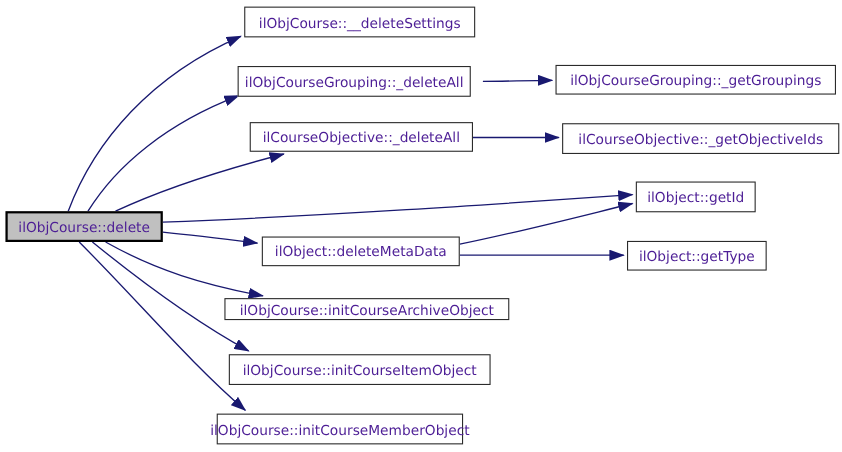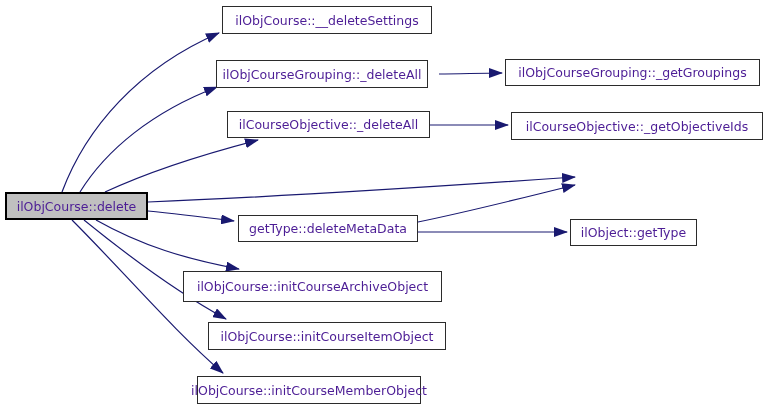--- a/index.html
+++ b/index.html
@@ -73,28 +73,29 @@
   </svg>
 
   <div class="node root" style="left:5px;   top:192px; width:143px; height:28px;">ilObjCourse::delete</div>
 
   <div class="node" style="left:222px; top:6px;   width:210px; height:28px;">ilObjCourse::__deleteSettings</div>
 
   <div class="node" style="left:216px; top:60px;  width:212px; height:28px;">ilObjCourseGrouping::_deleteAll</div>
 
   <div class="node" style="left:227px; top:111px; width:203px; height:27px;">ilCourseObjective::_deleteAll</div>
 
-  <div class="node" style="left:238px; top:215px; width:180px; height:27px;">getType::deleteMetaData</div>
+  <div class="node" style="left:238px; top:215px; width:180px; height:27px;">ilObject::deleteMetaData</div>
 
-  <div class="node" style="left:183px; top:271px; width:259px; height:31px;">ilObjCourse::initCourseArchiveObject</div>
+  <div class="node" style="left:204px; top:271px; width:259px; height:20px;">ilObjCourse::initCourseArchiveObject</div>
 
   <div class="node" style="left:208px; top:322px; width:238px; height:28px;">ilObjCourse::initCourseItemObject</div>
 
   <div class="node" style="left:197px; top:376px; width:224px; height:28px;">ilObjCourse::initCourseMemberObject</div>
 
   <div class="node" style="left:505px; top:59px;  width:255px; height:27px;">ilObjCourseGrouping::_getGroupings</div>
 
   <div class="node" style="left:511px; top:112px; width:252px; height:28px;">ilCourseObjective::_getObjectiveIds</div>
 
+  <div class="node" style="left:578px; top:165px; width:109px; height:28px;">ilObject::getId</div>
 
   <div class="node" style="left:570px; top:219px; width:127px; height:27px;">ilObject::getType</div>
 
 </div>
 
 </body></html>

